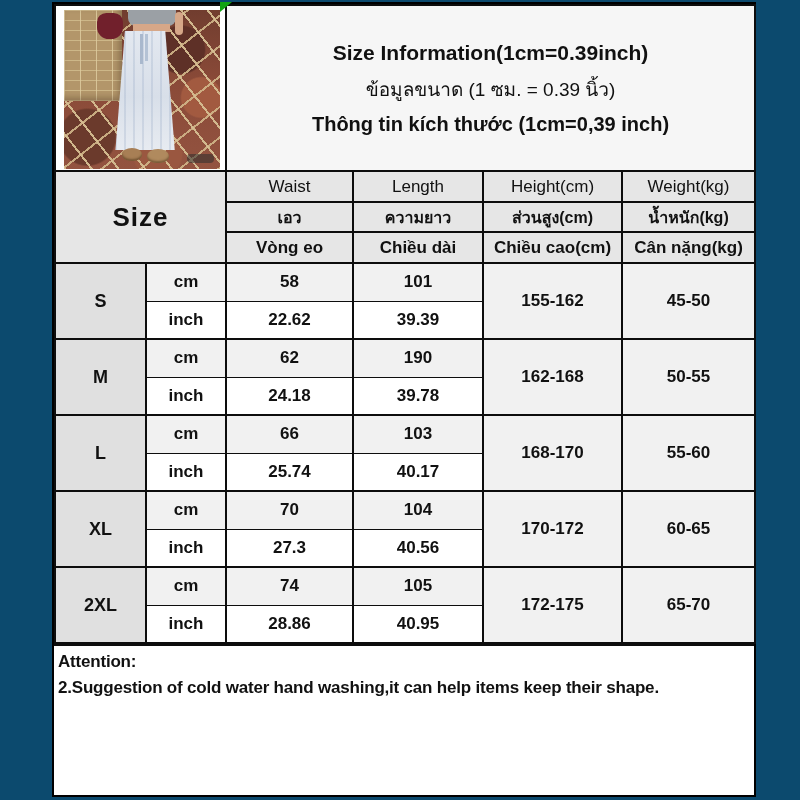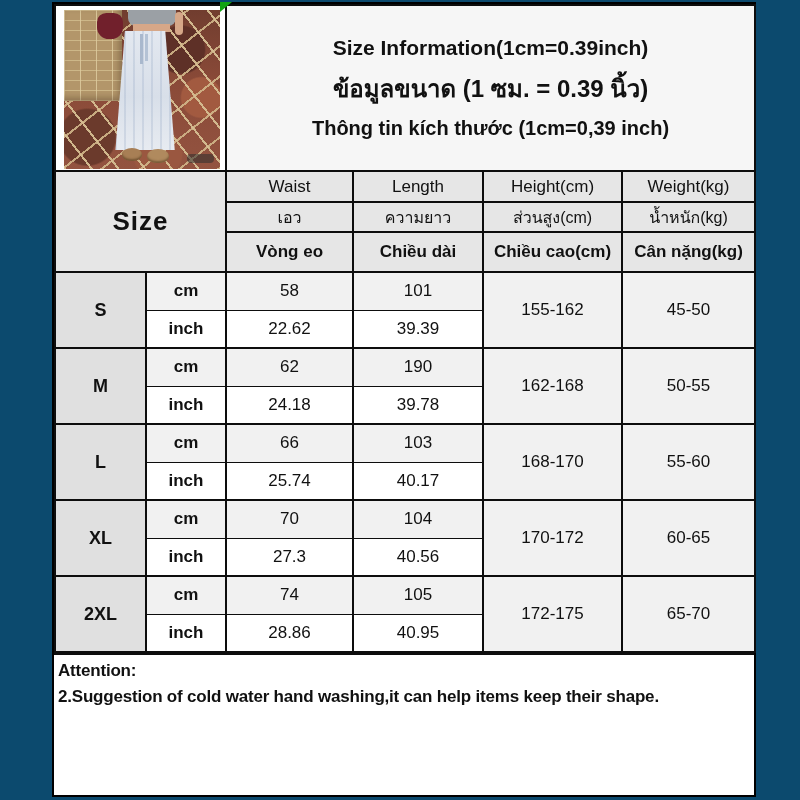--- a/index.html
+++ b/index.html
@@ -16,45 +16,45 @@
   col.c-size  { width:91px; }
   col.c-unit  { width:80px; }
   col.c-waist { width:127px; }
   col.c-len   { width:130px; }
   col.c-hgt   { width:139px; }
   col.c-wgt   { width:133px; }
 
   .r-top    { height:166px; }
   .r-head1  { height:31px; }
   .r-head2  { height:30px; }
-  .r-head3  { height:40px; }
+  .r-head3  { height:31px; }
   .r-data   { height:38px; }
 
   .bg-head  { background:#e6e6e6; }
   .bg-size  { background:#e0e0e0; }
   .bg-light { background:#f1f1f1; }
   .bg-white { background:#ffffff; }
 
   .size-big   { font-size:26px; font-weight:700; letter-spacing:1px; }
   .h-en       { font-size:17px; font-weight:400; }
-  .h-th       { font-size:16px; font-weight:400;margin-top:15px; }
+  .h-th       { font-size:16px; font-weight:700;margin-top:15px; }
   .h-vi       { font-size:17px; font-weight:700; }
   .lbl-size   { font-size:18px; font-weight:700; }
   .lbl-unit   { font-size:17px; font-weight:700; }
-  .num        { font-size:17px; font-weight:400;margin-top:32px; }
+  .num        { font-size:17px; font-weight:700;margin-top:32px; }
 
   
   .thin-b { border-bottom-width:1px; }
   .thin-t { border-top-width:1px; }
 
   
   .title-cell { background:#f6f6f6; }
   .title-wrap { display:flex; flex-direction:column; justify-content:center; align-items:center; height:100%; gap:9px; }
   .t1 { font-size:21px; font-weight:700; }
-  .t2 { font-size:24px; font-weight:700; }
+  .t2 { font-size:19px; font-weight:400; }
   .t3 { font-size:20px; font-weight:700; }
 
   
   .attention { flex:1; border-top:2px solid #0d0d0d; padding:3px 6px 0 4px;
                font-size:17px; font-weight:700; letter-spacing:-0.2px; line-height:1.5; text-align:left; }
 
   
   .photo-cell { background:#fff; padding:0; }
   .photo { position:relative; width:156px; height:159px; margin:3px 0 0 8px; overflow:hidden; background:#8a4a38; }
   .floor { position:absolute; inset:0;

